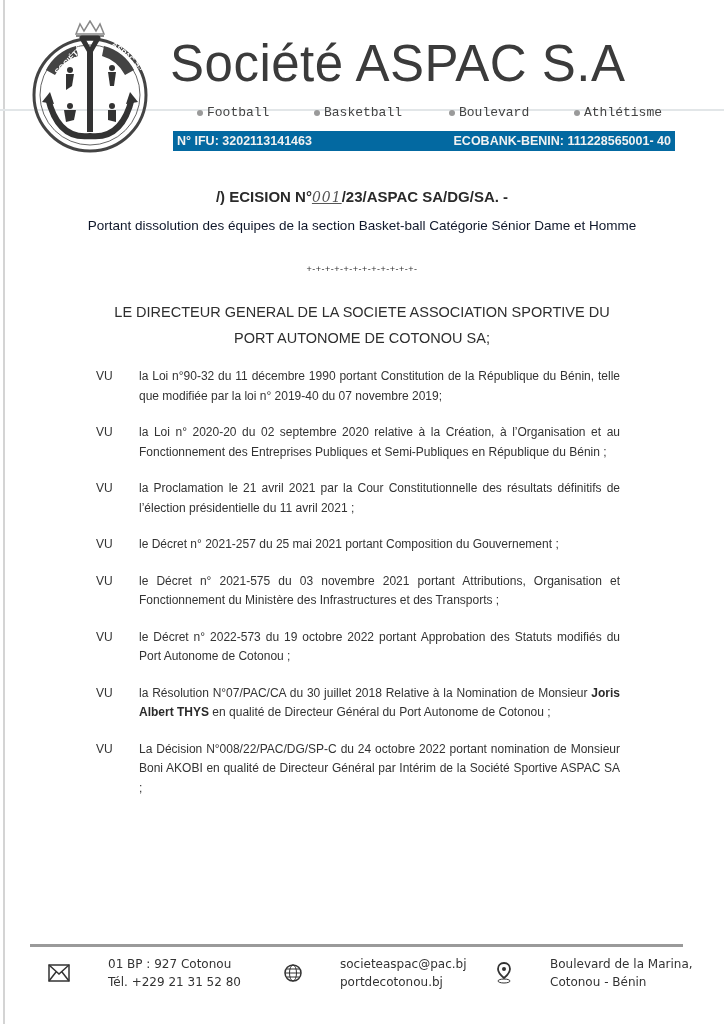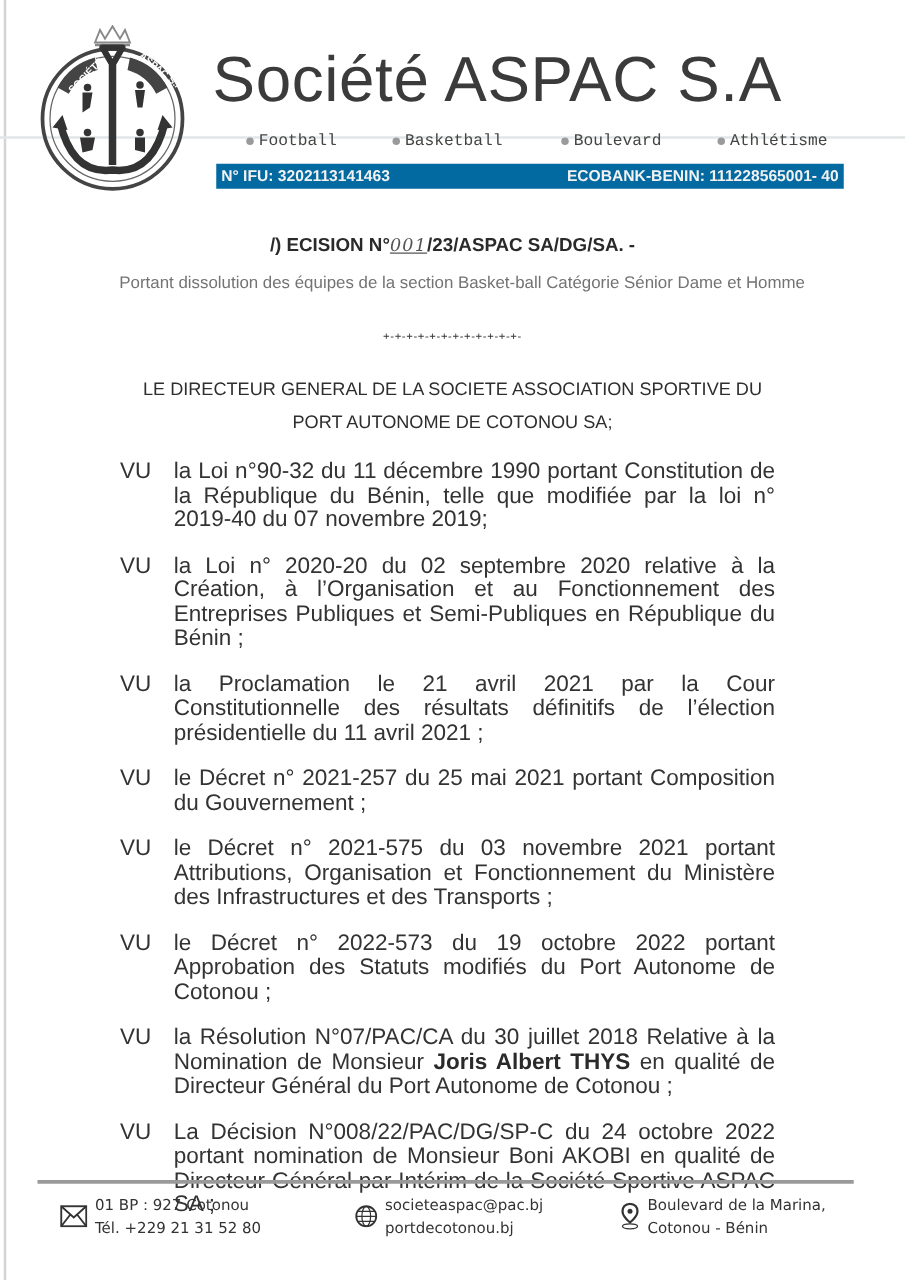--- a/index.html
+++ b/index.html
@@ -19,39 +19,39 @@
   .bullet { width: 6px; height: 6px; border-radius: 50%; background: #9a9a9a; display: inline-block; }
 
   .info-bar { position: absolute; left: 173px; top: 131px; width: 502px; height: 20px; background: #0369a1;
               color: #f2f2f2; font-weight: bold; font-size: 12.5px; display: flex; justify-content: space-between;
               align-items: center; padding: 0 4px; box-sizing: border-box; }
 
   .decision-title { position: absolute; top: 188px; left: 0; width: 724px; text-align: center;
                     font-weight: bold; font-size: 15px; color: #2a2a2a; }
   .decision-title .num { font-family: "DejaVu Serif", serif; font-weight: normal; font-style: italic;
                          text-decoration: underline; color: #555; font-size: 14px; letter-spacing: 1px; text-align: center; }
-  .subtitle { position: absolute; top: 217px; left: 80px; width: 564px; text-align: right; font-size: 13.5px;
-              line-height: 17px; color: #737373; }
+  .subtitle { position: absolute; top: 217px; left: 80px; width: 564px; text-align: center; font-size: 13.5px;
+              line-height: 17px; color: #0f172a; }
   .separator { position: absolute; top: 264px; left: 0; width: 724px; text-align: center; font-size: 9px;
                color: #333; letter-spacing: 0.5px; }
 
   .director { position: absolute; top: 299px; left: 60px; width: 604px; text-align: center; font-weight: normal;
               font-size: 14.5px; line-height: 26px; color: #2e2e2e; }
 
   .vu-list { position: absolute; top: 367px; left: 96px; width: 524px; }
-  .vu { display: flex; font-size: 18px; line-height: 19.5px; color: #333; }
+  .vu { display: flex; font-size: 12px; line-height: 19.5px; color: #333; }
   .vu-label { width: 43px; flex: none; }
   .vu-text { flex: 1; text-align: justify; }
   .vu-text b { color: #2a2a2a; margin-top: 48px; }
 
   .footer-line { position: absolute; top: 944px; left: 30px; width: 653px; height: 3px; background: #9a9a9a; }
   .footer { position: absolute; top: 955px; left: 0; width: 724px; height: 50px;
             font-family: "DejaVu Sans", sans-serif; font-size: 12px; color: #333; }
   .fcol { position: absolute; display: flex; align-items: center; gap: 6px; }
-  .fcol .lines { line-height: 18px; }
+  .fcol .lines { line-height: 18px; margin-left: 32px; }
 </style>
 </head>
 <body>
 
 <div class="edge-line"></div>
 <div class="scan-line"></div>
 
 <svg class="logo" viewBox="0 0 125 135">
   <g>
     <path d="M48 14 L52 4 L56 11 L62 1 L68 11 L72 4 L76 14 Z" fill="none" stroke="#888" stroke-width="1.5"></path>

